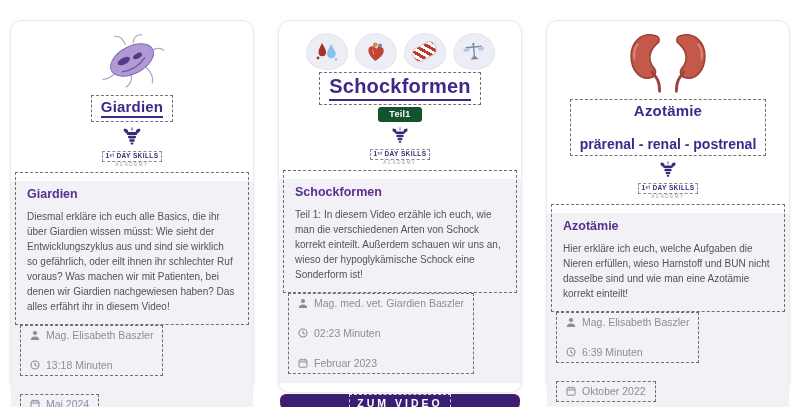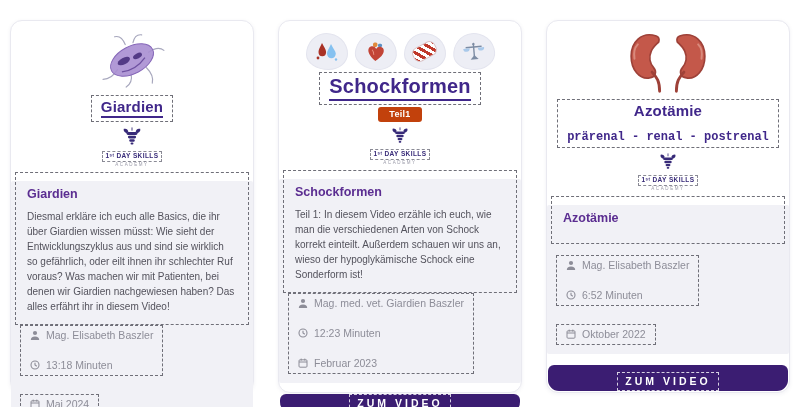--- a/index.html
+++ b/index.html
@@ -8,22 +8,22 @@
   .card{width:244px;height:373px;background:#ffffff;border:1px solid #e9e9f0;border-radius:12px;
     box-shadow:0 1px 4px rgba(40,40,80,.06);display:flex;flex-direction:column;box-sizing:border-box;}
   
   .hero{display:flex;flex-direction:column;align-items:center;padding-top:10px;}
   .title-wrap{border:1px dashed #6f6f78;padding:2px 9px 3px;display:inline-flex;flex-direction:column;
     align-items:center;margin-top:2px;background:transparent;}
   .card-title{color:#40278a;font-weight:bold;letter-spacing:.2px;}
   .t-md{font-size:15px;}
   .t-lg{font-size:20px;}
   .u{border-bottom:2px solid #40278a;padding-bottom:1px;}
-  .subtitle{color:#40278a;font-weight:bold;font-size:12px;margin-top:11px;font-family:Liberation Mono, monospace;}
-  .badge{display:inline-block;background:#c2410c;color:#fff;font-size:9px;font-weight:bold;
+  .subtitle{color:#40278a;font-weight:bold;font-size:14px;margin-top:17px;}
+  .badge{display:inline-block;background:#14532d;color:#fff;font-size:9px;font-weight:bold;
     padding:2px 11px 3px;border-radius:3px;margin-top:2px;letter-spacing:.3px;}
   .logo{display:flex;flex-direction:column;align-items:center;margin-top:5px;line-height:1;}
   .logo-text{font-size:6.5px;font-weight:bold;color:#372a78;letter-spacing:.4px;
     border:1px dashed #8a8a95;padding:1px 3px;margin-top:1px;}
   .logo-sub{font-size:4.5px;color:#9a9aa8;letter-spacing:1.6px;margin-top:1px;}
   .icon-row{display:flex;gap:7px;align-items:center;margin-top:2px;}
   .blob{width:40px;height:35px;background:#edeef5;border:1px solid #e3e4ee;
     border-radius:48% 52% 46% 54% / 58% 56% 44% 42%;display:flex;align-items:center;justify-content:center;}
   .blob:nth-child(2){transform:rotate(4deg);}
   .blob:nth-child(4){transform:rotate(-5deg);}
@@ -194,21 +194,21 @@
                 <circle cx="5" cy="3" r="2.1"></circle>
                 <path d="M0.8 10 a4.2 3.6 0 0 1 8.4 0 Z"></path>
               </svg>
             <span>Mag. med. vet. Giardien Baszler</span>
           </div>
           <div class="meta-row">
             <svg width="10" height="10" viewBox="0 0 10 10" fill="none" stroke="#8d8d98" stroke-width="1.1">
                 <circle cx="5" cy="5" r="4"></circle>
                 <path d="M5 2.8 V5 L6.8 6.2"></path>
               </svg>
-            <span>12:23 Minuten</span>
+            <span>02:23 Minuten</span>
           </div>
           <div class="meta-row">
             <svg width="10" height="10" viewBox="0 0 10 10" fill="none" stroke="#8d8d98" stroke-width="1">
                 <rect x="1" y="1.8" width="8" height="7.4" rx="1"></rect>
                 <line x1="1" y1="4" x2="9" y2="4"></line>
                 <line x1="3.2" y1="0.6" x2="3.2" y2="2.6"></line>
                 <line x1="6.8" y1="0.6" x2="6.8" y2="2.6"></line>
               </svg>
             <span>Februar 2023</span>
           </div>
@@ -252,36 +252,37 @@
             <rect x="10.4" y="17" width="3.2" height="2.2" rx="1.1"></rect>
           </svg>
         </span>
         <div class="logo-text">1ˢᵗ DAY SKILLS</div>
         <div class="logo-sub">ACADEMY</div>
       </div>
     </div>
     <div class="grey">
       <div class="content-box">
         <h3>Azotämie</h3>
+        <p>Hier erkläre ich euch, welche Aufgaben die Nieren erfüllen, wieso Harnstoff und BUN nicht dasselbe sind und wie man eine Azotämie korrekt einteilt!</p>
       </div>
       <div class="meta">
         <div class="meta-group">
           <div class="meta-row">
             <svg width="10" height="10" viewBox="0 0 10 10" fill="#8d8d98">
                 <circle cx="5" cy="3" r="2.1"></circle>
                 <path d="M0.8 10 a4.2 3.6 0 0 1 8.4 0 Z"></path>
               </svg>
             <span>Mag. Elisabeth Baszler</span>
           </div>
           <div class="meta-row">
             <svg width="10" height="10" viewBox="0 0 10 10" fill="none" stroke="#8d8d98" stroke-width="1.1">
                 <circle cx="5" cy="5" r="4"></circle>
                 <path d="M5 2.8 V5 L6.8 6.2"></path>
               </svg>
-            <span>6:52 Minuten</span>
+            <span>6:39 Minuten</span>
           </div>
         </div>
         <div class="meta-group date-box">
           <div class="meta-row">
             <svg width="10" height="10" viewBox="0 0 10 10" fill="none" stroke="#8d8d98" stroke-width="1">
                 <rect x="1" y="1.8" width="8" height="7.4" rx="1"></rect>
                 <line x1="1" y1="4" x2="9" y2="4"></line>
                 <line x1="3.2" y1="0.6" x2="3.2" y2="2.6"></line>
                 <line x1="6.8" y1="0.6" x2="6.8" y2="2.6"></line>
               </svg>

